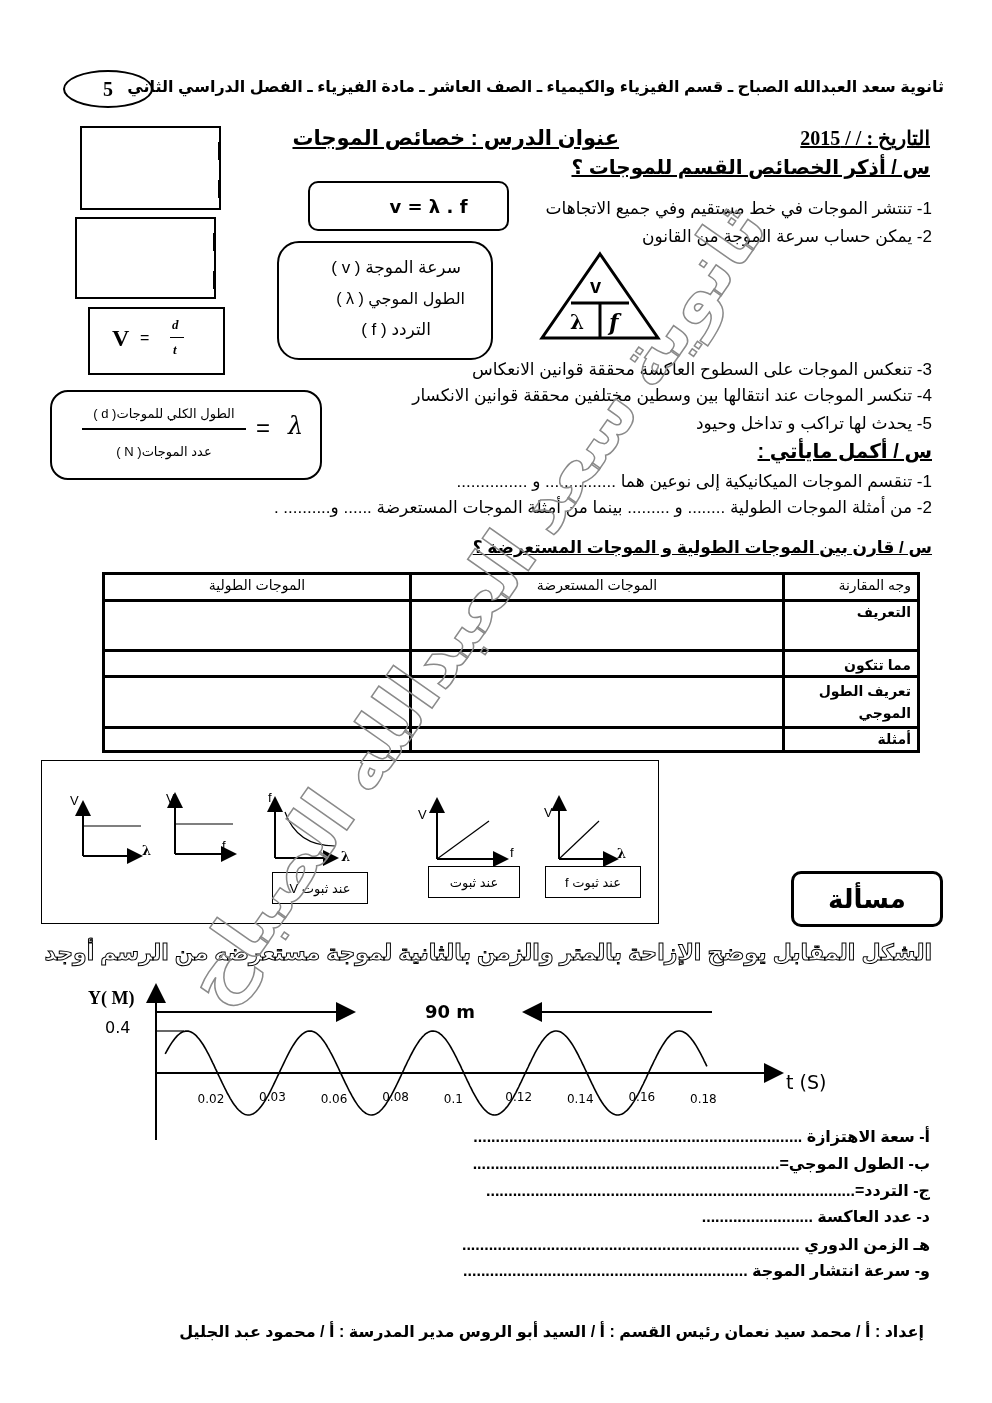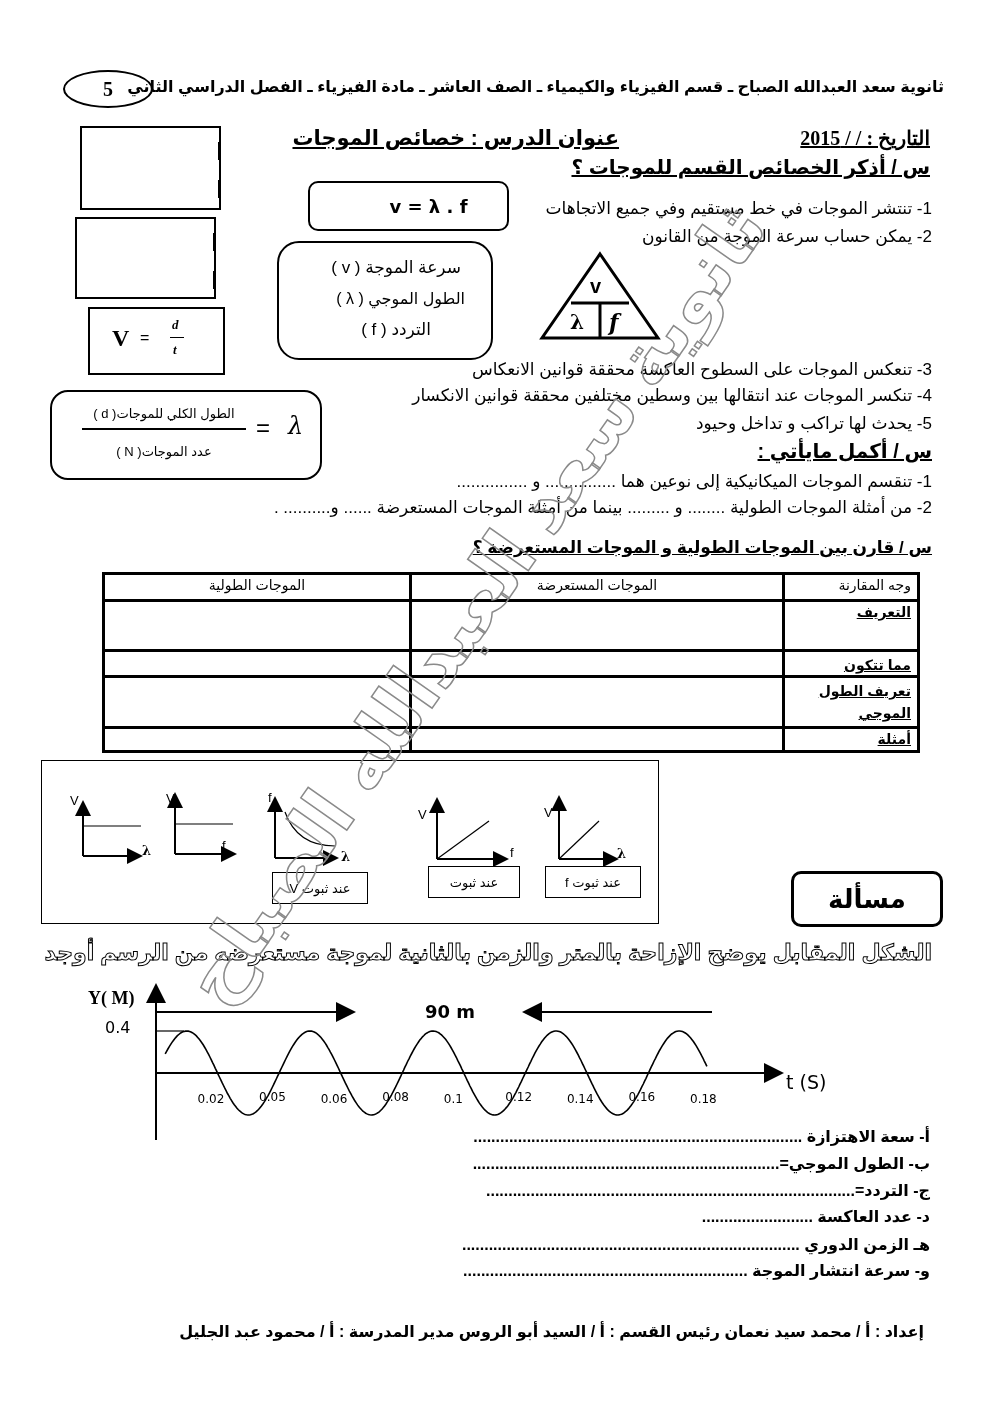--- a/index.html
+++ b/index.html
@@ -21,21 +21,21 @@
 
   .box { border:2px solid #000; background:#fff; }
   .rbox { border:2px solid #000; border-radius:14px; background:#fff; }
 
   .line { font-size:17px; }
 
   
   table#compare { position:absolute; left:102px; top:572px; width:818px; border-collapse:collapse; }
   #compare td, #compare th { border:3px solid #000; font-size:14px; vertical-align:top; padding:2px 6px; }
   #compare th { font-weight:normal; text-align:center; height:20px; }
-  #compare td.lbl { text-align:right; font-weight:bold; width:120px;text-decoration:underline; }
+  #compare td.lbl { text-align:right; font-weight:bold; width:120px; }
 
   .graph-label { font-size:13px; }
   .ans-line { font-size:16px; font-weight:bold; }
   .watermark { pointer-events:none; }
 </style>
 </head>
 <body>
 
 <div id="page-num" class="abs">5</div>
 <div id="school-line" class="abs rtl b">ثانوية سعد العبدالله الصباح ـ قسم الفيزياء والكيمياء ـ الصف العاشر ـ مادة الفيزياء ـ  الفصل الدراسي الثاني</div>
@@ -188,21 +188,21 @@
     <line x1="76" y1="37" x2="272" y2="37" stroke="#000" stroke-width="2" marker-end="url(#ah2)"></line>
     <line x1="632" y1="37" x2="446" y2="37" stroke="#000" stroke-width="2" marker-end="url(#ah2)"></line>
     <path d="M85.2,78.9 L86.6,76.4 L87.9,74.0 L89.3,71.6 L90.7,69.4 L92.0,67.4 L93.4,65.5 L94.7,63.7 L96.1,62.1 L97.4,60.7 L98.8,59.5 L100.1,58.4 L101.5,57.5 L102.8,56.8 L104.2,56.4 L105.5,56.1 L106.9,56.0 L108.3,56.1 L109.6,56.4 L111.0,57.0 L112.3,57.7 L113.7,58.6 L115.0,59.7 L116.4,60.9 L117.7,62.4 L119.1,64.0 L120.4,65.8 L121.8,67.7 L123.2,69.8 L124.5,72.0 L125.9,74.4 L127.2,76.8 L128.6,79.4 L129.9,82.0 L131.3,84.8 L132.6,87.6 L134.0,90.4 L135.3,93.3 L136.7,96.2 L138.0,99.1 L139.4,102.0 L140.8,104.8 L142.1,107.7 L143.5,110.5 L144.8,113.2 L146.2,115.9 L147.5,118.5 L148.9,120.9 L150.2,123.3 L151.6,125.6 L152.9,127.7 L154.3,129.7 L155.7,131.5 L157.0,133.2 L158.4,134.7 L159.7,136.0 L161.1,137.1 L162.4,138.1 L163.8,138.9 L165.1,139.4 L166.5,139.8 L167.8,140.0 L169.2,140.0 L170.5,139.7 L171.9,139.3 L173.3,138.7 L174.6,137.9 L176.0,136.9 L177.3,135.7 L178.7,134.3 L180.0,132.7 L181.4,131.0 L182.7,129.2 L184.1,127.1 L185.4,125.0 L186.8,122.7 L188.2,120.3 L189.5,117.8 L190.9,115.2 L192.2,112.5 L193.6,109.7 L194.9,106.9 L196.3,104.0 L197.6,101.2 L199.0,98.3 L200.3,95.4 L201.7,92.5 L203.1,89.6 L204.4,86.8 L205.8,84.0 L207.1,81.3 L208.5,78.7 L209.8,76.2 L211.2,73.7 L212.5,71.4 L213.9,69.2 L215.2,67.2 L216.6,65.3 L217.9,63.6 L219.3,62.0 L220.7,60.6 L222.0,59.4 L223.4,58.3 L224.7,57.5 L226.1,56.8 L227.4,56.3 L228.8,56.1 L230.1,56.0 L231.5,56.1 L232.8,56.5 L234.2,57.0 L235.6,57.7 L236.9,58.7 L238.3,59.8 L239.6,61.1 L241.0,62.5 L242.3,64.2 L243.7,66.0 L245.0,67.9 L246.4,70.0 L247.7,72.3 L249.1,74.6 L250.4,77.1 L251.8,79.6 L253.2,82.3 L254.5,85.0 L255.9,87.8 L257.2,90.6 L258.6,93.5 L259.9,96.4 L261.3,99.3 L262.6,102.2 L264.0,105.1 L265.3,107.9 L266.7,110.7 L268.1,113.5 L269.4,116.1 L270.8,118.7 L272.1,121.2 L273.5,123.5 L274.8,125.8 L276.2,127.9 L277.5,129.9 L278.9,131.7 L280.2,133.3 L281.6,134.8 L282.9,136.1 L284.3,137.2 L285.7,138.2 L287.0,138.9 L288.4,139.5 L289.7,139.8 L291.1,140.0 L292.4,139.9 L293.8,139.7 L295.1,139.3 L296.5,138.6 L297.8,137.8 L299.2,136.8 L300.6,135.5 L301.9,134.2 L303.3,132.6 L304.6,130.9 L306.0,129.0 L307.3,126.9 L308.7,124.8 L310.0,122.5 L311.4,120.1 L312.7,117.5 L314.1,114.9 L315.5,112.2 L316.8,109.5 L318.2,106.6 L319.5,103.8 L320.9,100.9 L322.2,98.0 L323.6,95.1 L324.9,92.2 L326.3,89.4 L327.6,86.5 L329.0,83.8 L330.3,81.1 L331.7,78.5 L333.1,75.9 L334.4,73.5 L335.8,71.2 L337.1,69.1 L338.5,67.0 L339.8,65.1 L341.2,63.4 L342.5,61.8 L343.9,60.5 L345.2,59.2 L346.6,58.2 L348.0,57.4 L349.3,56.7 L350.7,56.3 L352.0,56.1 L353.4,56.0 L354.7,56.2 L356.1,56.5 L357.4,57.1 L358.8,57.8 L360.1,58.8 L361.5,59.9 L362.8,61.2 L364.2,62.7 L365.6,64.3 L366.9,66.1 L368.3,68.1 L369.6,70.2 L371.0,72.5 L372.3,74.8 L373.7,77.3 L375.0,79.9 L376.4,82.5 L377.7,85.3 L379.1,88.1 L380.5,90.9 L381.8,93.8 L383.2,96.7 L384.5,99.6 L385.9,102.5 L387.2,105.4 L388.6,108.2 L389.9,111.0 L391.3,113.7 L392.6,116.4 L394.0,118.9 L395.4,121.4 L396.7,123.7 L398.1,126.0 L399.4,128.1 L400.8,130.0 L402.1,131.8 L403.5,133.5 L404.8,134.9 L406.2,136.2 L407.5,137.3 L408.9,138.3 L410.2,139.0 L411.6,139.5 L413.0,139.9 L414.3,140.0 L415.7,139.9 L417.0,139.7 L418.4,139.2 L419.7,138.5 L421.1,137.7 L422.4,136.6 L423.8,135.4 L425.1,134.0 L426.5,132.4 L427.9,130.7 L429.2,128.8 L430.6,126.8 L431.9,124.6 L433.3,122.3 L434.6,119.8 L436.0,117.3 L437.3,114.7 L438.7,112.0 L440.0,109.2 L441.4,106.4 L442.7,103.5 L444.1,100.6 L445.5,97.7 L446.8,94.8 L448.2,92.0 L449.5,89.1 L450.9,86.3 L452.2,83.5 L453.6,80.8 L454.9,78.2 L456.3,75.7 L457.6,73.3 L459.0,71.0 L460.4,68.9 L461.7,66.8 L463.1,65.0 L464.4,63.3 L465.8,61.7 L467.1,60.3 L468.5,59.1 L469.8,58.1 L471.2,57.3 L472.5,56.7 L473.9,56.3 L475.2,56.0 L476.6,56.0 L478.0,56.2 L479.3,56.6 L480.7,57.1 L482.0,57.9 L483.4,58.9 L484.7,60.0 L486.1,61.3 L487.4,62.8 L488.8,64.5 L490.1,66.3 L491.5,68.3 L492.9,70.4 L494.2,72.7 L495.6,75.1 L496.9,77.5 L498.3,80.1 L499.6,82.8 L501.0,85.5 L502.3,88.3 L503.7,91.2 L505.0,94.0 L506.4,96.9 L507.8,99.8 L509.1,102.7 L510.5,105.6 L511.8,108.4 L513.2,111.2 L514.5,114.0 L515.9,116.6 L517.2,119.2 L518.6,121.6 L519.9,124.0 L521.3,126.2 L522.6,128.3 L524.0,130.2 L525.4,132.0 L526.7,133.6 L528.1,135.1 L529.4,136.3 L530.8,137.4 L532.1,138.3 L533.5,139.0 L534.8,139.6 L536.2,139.9 L537.5,140.0 L538.9,139.9 L540.3,139.6 L541.6,139.2 L543.0,138.5 L544.3,137.6 L545.7,136.5 L547.0,135.3 L548.4,133.9 L549.7,132.3 L551.1,130.5 L552.4,128.6 L553.8,126.6 L555.1,124.4 L556.5,122.0 L557.9,119.6 L559.2,117.1 L560.6,114.4 L561.9,111.7 L563.3,109.0 L564.6,106.1 L566.0,103.3 L567.3,100.4 L568.7,97.5 L570.0,94.6 L571.4,91.7 L572.8,88.8 L574.1,86.0 L575.5,83.3 L576.8,80.6 L578.2,78.0 L579.5,75.5 L580.9,73.1 L582.2,70.8 L583.6,68.7 L584.9,66.7 L586.3,64.8 L587.6,63.1 L589.0,61.6 L590.4,60.2 L591.7,59.0 L593.1,58.1 L594.4,57.3 L595.8,56.6 L597.1,56.2 L598.5,56.0 L599.8,56.0 L601.2,56.2 L602.5,56.6 L603.9,57.2 L605.3,58.0 L606.6,58.9 L608.0,60.1 L609.3,61.5 L610.7,63.0 L612.0,64.7 L613.4,66.5 L614.7,68.5 L616.1,70.6 L617.4,72.9 L618.8,75.3 L620.2,77.8 L621.5,80.4 L622.9,83.0 L624.2,85.8 L625.6,88.6 L626.9,91.4 " fill="none" stroke="#000" stroke-width="1.6"></path>
   </svg>
 <span class="abs b" style="left:88px;top:988px;font-size:18px;font-family:'Liberation Serif',serif;">Y( M)</span>
 <span class="abs" style="left:105px;top:1018px;font-size:16px;font-family:'DejaVu Sans',sans-serif;">0.4</span>
 <span class="abs b" style="left:425px;top:1001px;font-size:18px;font-family:'DejaVu Sans',sans-serif;">90 m</span>
 <span class="abs" style="left:786px;top:1071px;font-size:19px;font-family:'DejaVu Sans',sans-serif;">t (S)</span>
 <div id="xtick-layer">
     <span class="abs" style="left: 197.556px; top: 1092px; font-size: 12px; font-family: &quot;DejaVu Sans&quot;, sans-serif;">0.02</span>
-    <span class="abs" style="left: 259.111px; top: 1090px; font-size: 12px; font-family: &quot;DejaVu Sans&quot;, sans-serif;">0.05</span>
+    <span class="abs" style="left: 259.111px; top: 1090px; font-size: 12px; font-family: &quot;DejaVu Sans&quot;, sans-serif;">0.03</span>
     <span class="abs" style="left: 320.667px; top: 1092px; font-size: 12px; font-family: &quot;DejaVu Sans&quot;, sans-serif;">0.06</span>
     <span class="abs" style="left: 382.222px; top: 1090px; font-size: 12px; font-family: &quot;DejaVu Sans&quot;, sans-serif;">0.08</span>
     <span class="abs" style="left: 443.778px; top: 1092px; font-size: 12px; font-family: &quot;DejaVu Sans&quot;, sans-serif;">0.1</span>
     <span class="abs" style="left: 505.333px; top: 1090px; font-size: 12px; font-family: &quot;DejaVu Sans&quot;, sans-serif;">0.12</span>
     <span class="abs" style="left: 566.889px; top: 1092px; font-size: 12px; font-family: &quot;DejaVu Sans&quot;, sans-serif;">0.14</span>
     <span class="abs" style="left: 628.444px; top: 1090px; font-size: 12px; font-family: &quot;DejaVu Sans&quot;, sans-serif;">0.16</span>
     <span class="abs" style="left: 690px; top: 1092px; font-size: 12px; font-family: &quot;DejaVu Sans&quot;, sans-serif;">0.18</span>
   </div>
 
 <div class="abs rtl ans-line" style="right:62px;top:1127px;">أ- سعة الاهتزازة ..........................................................................</div>

